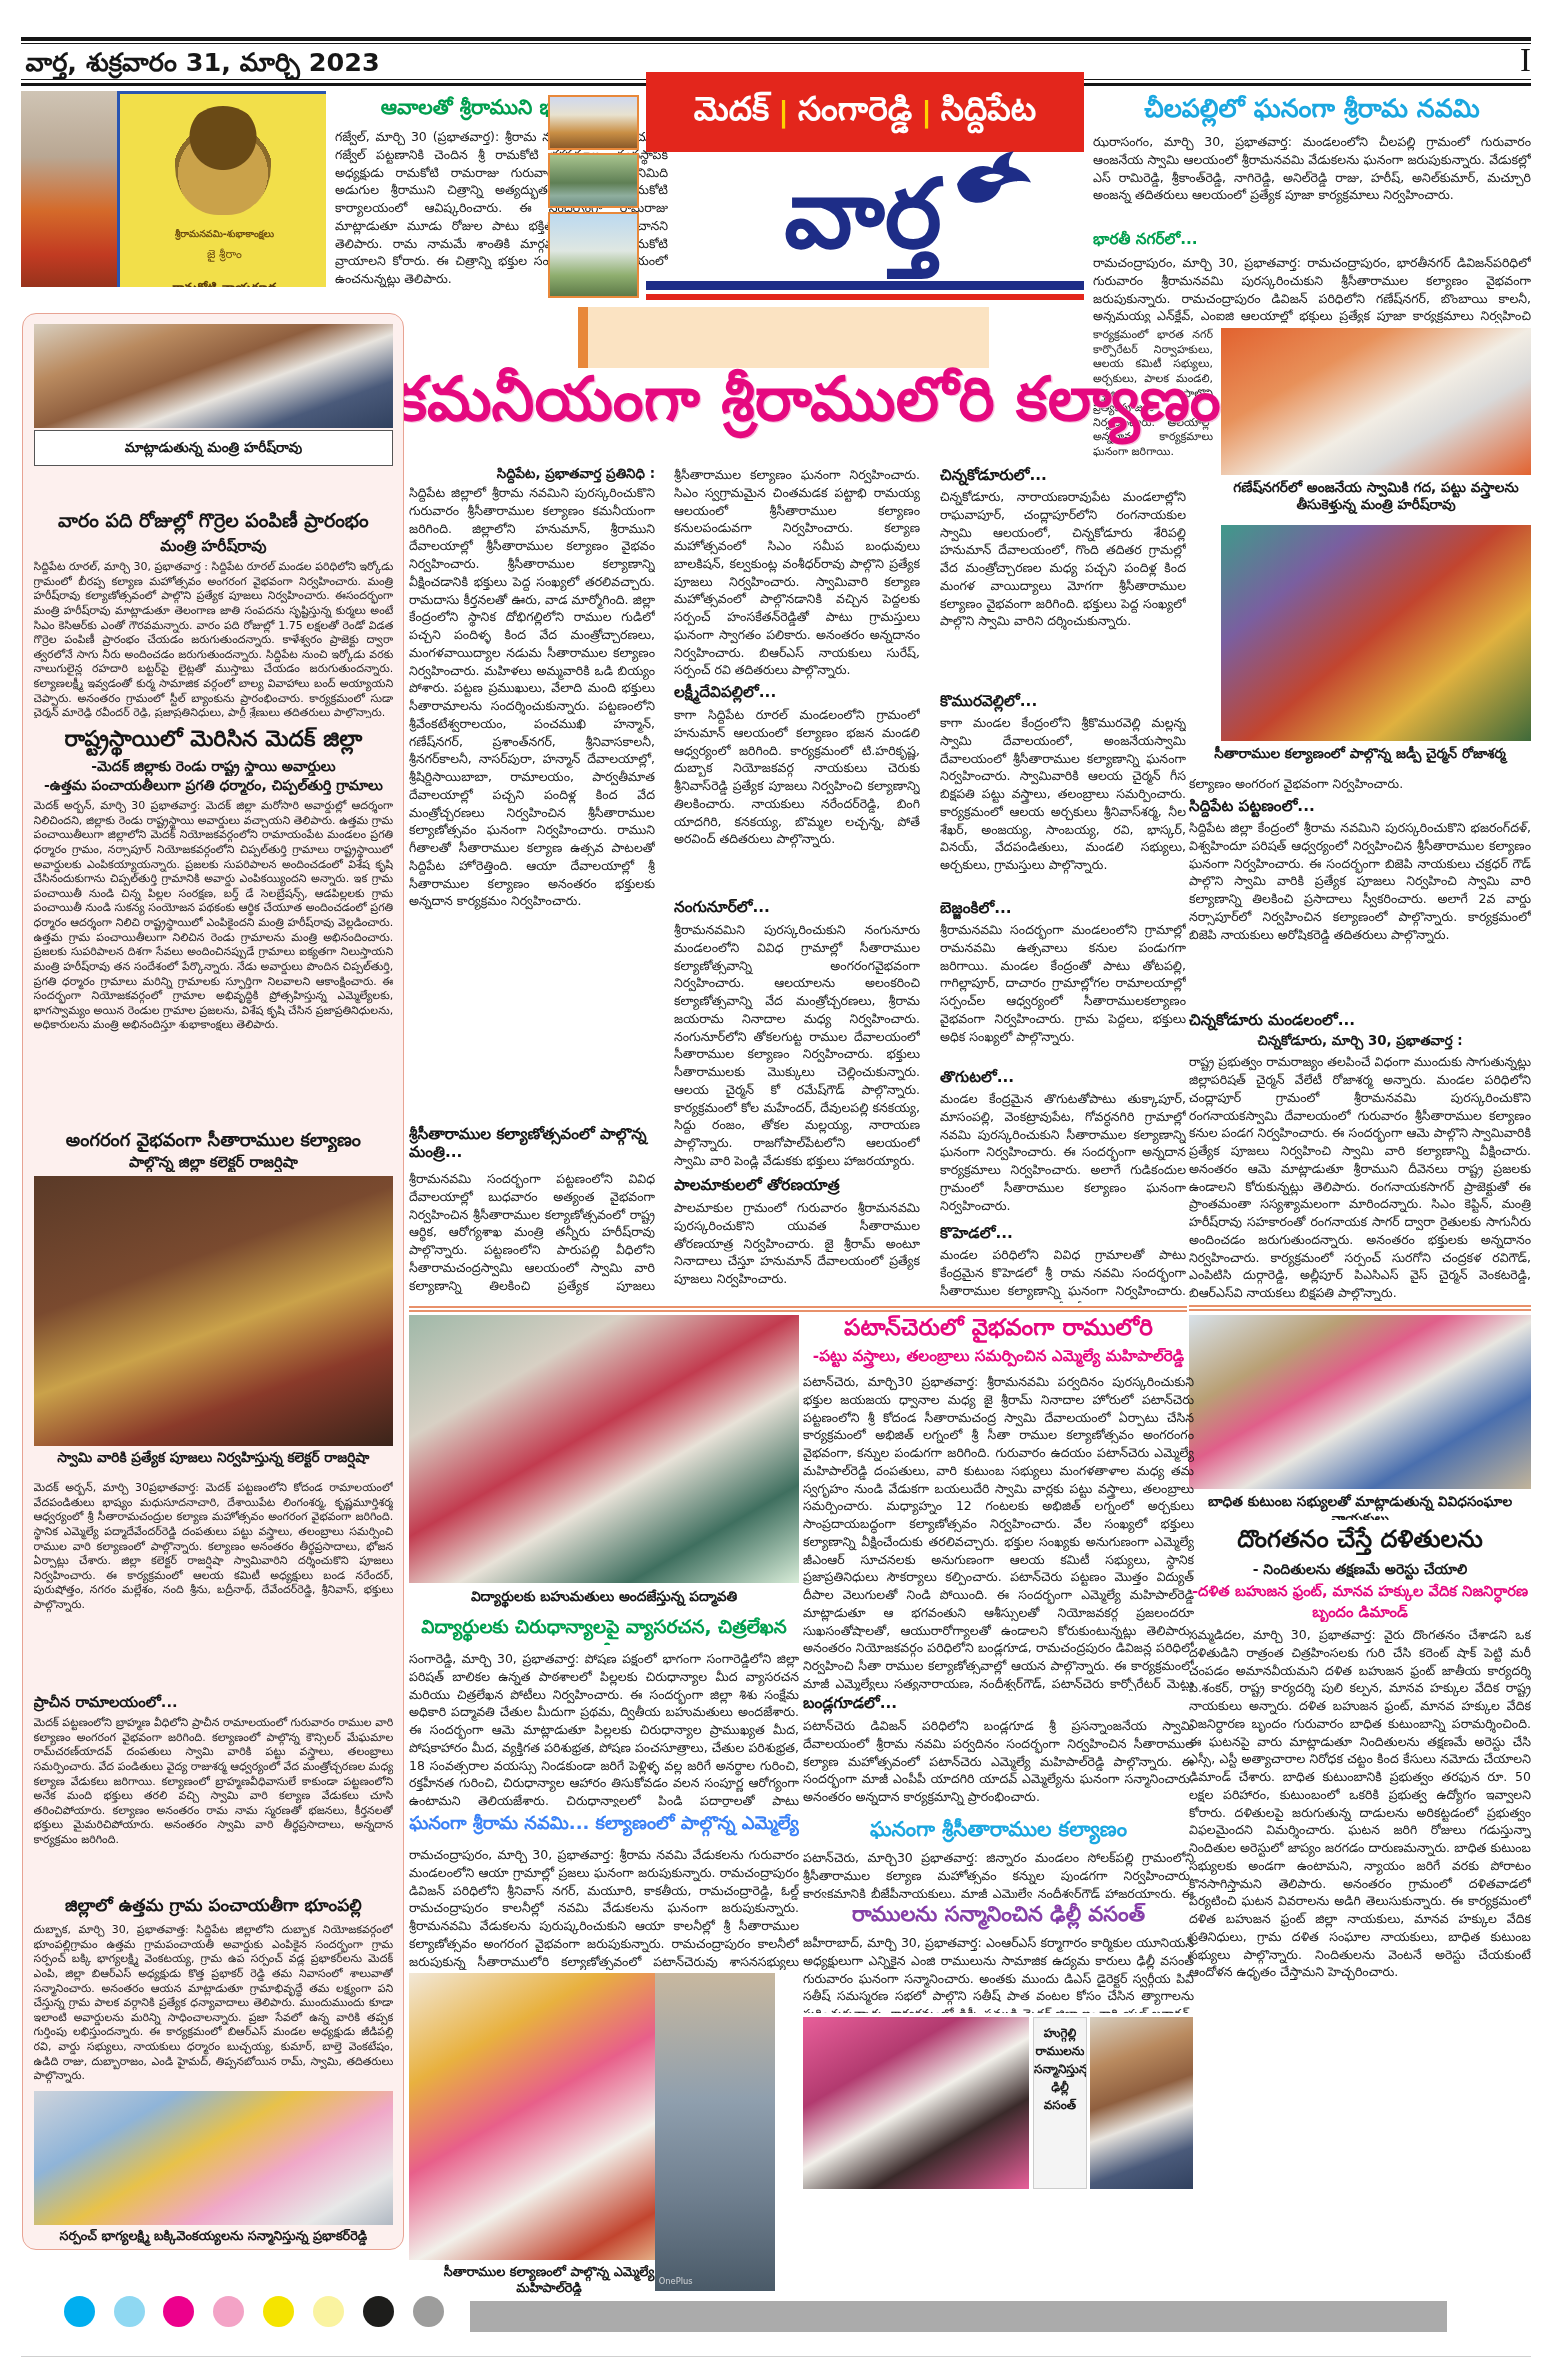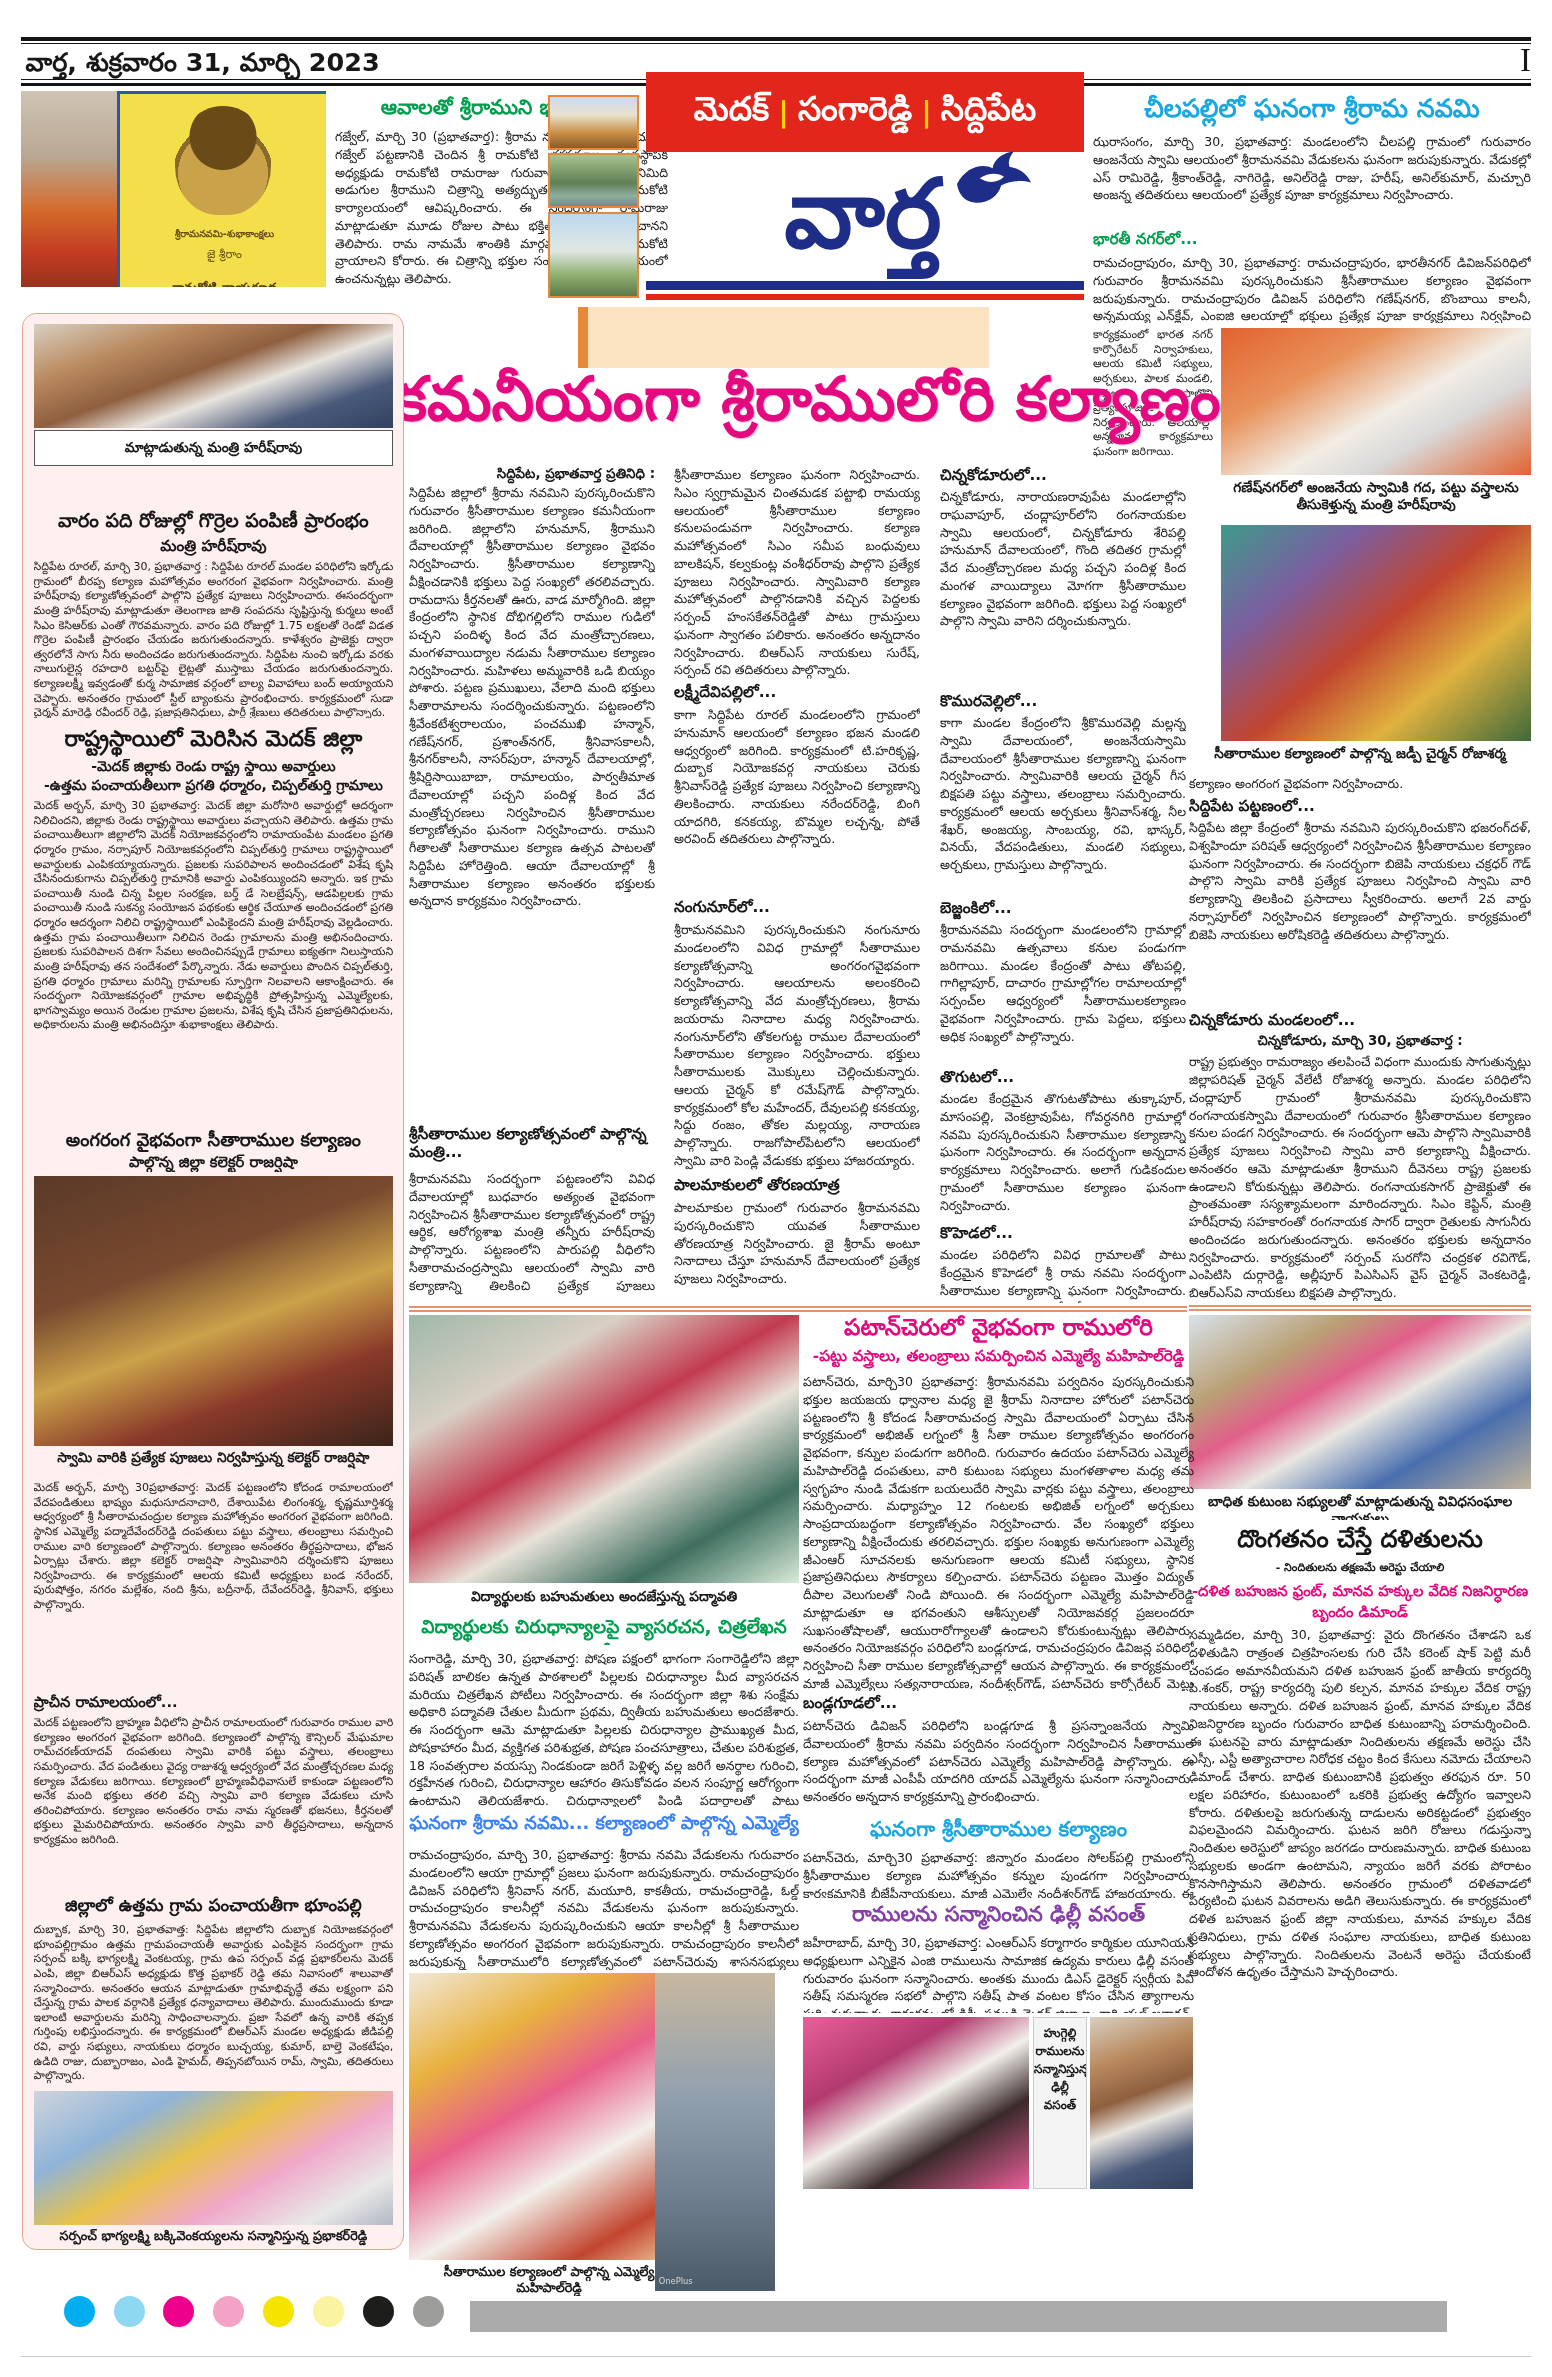--- a/index.html
+++ b/index.html
@@ -128,21 +128,21 @@
     <div class="just" style="height:192px">సిద్దిపేట జిల్లా కేంద్రంలో శ్రీరామ నవమిని పురస్కరించుకొని భజరంగ్‌దళ్, విశ్వహిందూ పరిషత్ ఆధ్వర్యంలో నిర్వహించిన శ్రీసీతారాముల కల్యాణం ఘనంగా నిర్వహించారు. ఈ సందర్భంగా బిజెపి నాయకులు చక్రధర్ గౌడ్ పాల్గొని స్వామి వారికి ప్రత్యేక పూజలు నిర్వహించి స్వామి వారి కల్యాణాన్ని తిలకించి ప్రసాదాలు స్వీకరించారు. అలాగే 2వ వార్డు నర్సాపూర్‌లో నిర్వహించిన కల్యాణంలో పాల్గొన్నారు. కార్యక్రమంలో బిజెపి నాయకులు అరోషికరెడ్డి తదితరులు పాల్గొన్నారు.</div>
     <div class="sub" style="height:22px">చిన్నకోడూరు మండలంలో...</div>
     <div style="font-weight:bold;text-align:center;font-size:13.4px;height:20.4px">చిన్నకోడూరు, మార్చి 30, ప్రభాతవార్త :</div>
     <div class="just" style="height:248px">రాష్ట్ర ప్రభుత్వం రామరాజ్యం తలపించే విధంగా ముందుకు సాగుతున్నట్లు జిల్లాపరిషత్ చైర్మన్ వేలేటీ రోజాశర్మ అన్నారు. మండల పరిధిలోని చంద్లాపూర్ గ్రామంలో శ్రీరామనవమి పురస్కరించుకొని రంగనాయకస్వామి దేవాలయంలో గురువారం శ్రీసీతారాముల కల్యాణం కనుల పండగ నిర్వహించారు. ఈ సందర్భంగా ఆమె పాల్గొని స్వామివారికి ప్రత్యేక పూజలు నిర్వహించి స్వామి వారి కల్యాణాన్ని వీక్షించారు. అనంతరం ఆమె మాట్లాడుతూ శ్రీరాముని దీవెనలు రాష్ట్ర ప్రజలకు ఉండాలని కోరుకున్నట్లు తెలిపారు. రంగనాయకసాగర్ ప్రాజెక్టుతో ఈ ప్రాంతమంతా సస్యశ్యామలంగా మారిందన్నారు. సిఎం కెప్టిన్, మంత్రి హరీష్‌రావు సహకారంతో రంగనాయక సాగర్ ద్వారా రైతులకు సాగునీరు అందించడం జరుగుతుందన్నారు. అనంతరం భక్తులకు అన్నదానం నిర్వహించారు. కార్యక్రమంలో సర్పంచ్ సురగోని చంద్రకళ రవిగౌడ్, ఎంపిటిసి దుర్గారెడ్డి, అల్లీపూర్ పిఎసిఎస్ వైస్ చైర్మన్ వెంకటరెడ్డి, బిఆర్‌ఎస్‌వి నాయకలు బిక్షపతి పాల్గొన్నారు.</div>
   </div>
   <div class="abs" style="left:1189px;top:1305px;width:342px;height:1.9px;background:#e8906a"></div>
   <div class="abs" style="left:1189px;top:1309px;width:342px;height:1.9px;background:#e8906a"></div>
   <div class="ph g-village" style="left:1189px;top:1315px;width:342px;height:174px"></div>
   <div class="abs cap" style="left:1189px;top:1493px;width:342px;height:27px">బాధిత కుటుంబ సభ్యులతో మాట్లాడుతున్న వివిధసంఘాల నాయకులు</div>
   <div class="abs hlc" style="left:1189px;top:1525px;width:342px;height:33px;font-size:24px">దొంగతనం చేస్తే దళితులను చంపేస్తారా.?</div>
-  <div class="abs hlc" style="left:1189px;top:1561px;width:342px;height:20.4px;font-size:11px">- నిందితులను తక్షణమే అరెస్టు చేయాలి</div>
+  <div class="abs hlc" style="left:1189px;top:1561px;width:342px;height:20.4px;font-size:14px">- నిందితులను తక్షణమే అరెస్టు చేయాలి</div>
   <div class="abs hlc" style="left:1189px;top:1582px;width:342px;height:40px;font-size:14.7px;color:#e5097f">-దళిత బహుజన ఫ్రంట్, మానవ హక్కుల వేదిక నిజనిర్ధారణ బృందం డిమాండ్</div>
   <div class="abs just" style="left:1189px;top:1626px;width:342px;height:708px">సమ్మడిదల, మార్చి 30, ప్రభాతవార్త: వైరు దొంగతనం చేశాడని ఒక దళితుడిని రాత్రంత చిత్రహింసలకు గురి చేసి కరెంట్ షాక్ పెట్టి మరీ చంపడం అమానవీయమని దళిత బహుజన ఫ్రంట్ జాతీయ కార్యదర్శి పి.శంకర్, రాష్ట్ర కార్యదర్శి పులి కల్పన, మానవ హక్కుల వేదిక రాష్ట్ర నాయకులు అన్నారు. దళిత బహుజన ఫ్రంట్, మానవ హక్కుల వేదిక నిజనిర్ధారణ బృందం గురువారం బాధిత కుటుంబాన్ని పరామర్శించింది. ఈ ఘటనపై వారు మాట్లాడుతూ నిందితులను తక్షణమే అరెస్టు చేసి ఎస్సీ, ఎస్టీ అత్యాచారాల నిరోధక చట్టం కింద కేసులు నమోదు చేయాలని డిమాండ్ చేశారు. బాధిత కుటుంబానికి ప్రభుత్వం తరఫున రూ. 50 లక్షల పరిహారం, కుటుంబంలో ఒకరికి ప్రభుత్వ ఉద్యోగం ఇవ్వాలని కోరారు. దళితులపై జరుగుతున్న దాడులను అరికట్టడంలో ప్రభుత్వం విఫలమైందని విమర్శించారు. ఘటన జరిగి రోజులు గడుస్తున్నా నిందితుల అరెస్టులో జాప్యం జరగడం దారుణమన్నారు. బాధిత కుటుంబ సభ్యులకు అండగా ఉంటామని, న్యాయం జరిగే వరకు పోరాటం కొనసాగిస్తామని తెలిపారు. అనంతరం గ్రామంలో దళితవాడలో పర్యటించి ఘటన వివరాలను అడిగి తెలుసుకున్నారు. ఈ కార్యక్రమంలో దళిత బహుజన ఫ్రంట్ జిల్లా నాయకులు, మానవ హక్కుల వేదిక ప్రతినిధులు, గ్రామ దళిత సంఘాల నాయకులు, బాధిత కుటుంబ సభ్యులు పాల్గొన్నారు. నిందితులను వెంటనే అరెస్టు చేయకుంటే ఆందోళన ఉధృతం చేస్తామని హెచ్చరించారు.</div>
 
   <div class="abs" style="left:22.4px;top:313px;width:380px;height:1935px;background:#fdf0ee;border:1.9px solid #e8a393;border-radius:14px">
     <div class="pb ph g-crowd" style="top:9.6px;height:104px;position:absolute"></div>
     <div class="pb cap" style="top:116px;height:34px;background:#fff;border:1.3px solid #555;display:flex;align-items:center;justify-content:center">మాట్లాడుతున్న మంత్రి హరీష్‌రావు</div>
     <div class="pb hlc" style="top:195px;height:27px;font-size:19px">వారం పది రోజుల్లో గొర్రెల పంపిణీ ప్రారంభం</div>
     <div class="pb hlc" style="top:223px;height:19px;font-size:15.3px">మంత్రి హరీష్‌రావు</div>
     <div class="pb just small" style="top:246px;height:158px">సిద్దిపేట రూరల్, మార్చి 30, ప్రభాతవార్త : సిద్దిపేట రూరల్ మండల పరిధిలోని ఇర్కోడు గ్రామంలో బీరప్ప కల్యాణ మహోత్సవం అంగరంగ వైభవంగా నిర్వహించారు. మంత్రి హరీష్‌రావు కల్యాణోత్సవంలో పాల్గొని ప్రత్యేక పూజలు నిర్వహించారు. ఈసందర్భంగా మంత్రి హరీష్‌రావు మాట్లాడుతూ తెలంగాణ జాతి సంపదను సృష్టిస్తున్న కుర్మలు అంటే సిఎం కెసిఆర్‌కు ఎంతో గౌరవమన్నారు. వారం పది రోజుల్లో 1.75 లక్షలతో రెండో విడత గొర్రెల పంపిణీ ప్రారంభం చేయడం జరుగుతుందన్నారు. కాళేశ్వరం ప్రాజెక్టు ద్వారా త్వరలోనే సాగు నీరు అందించడం జరుగుతుందన్నారు. సిద్దిపేట నుంచి ఇర్కోడు వరకు నాలుగులైన్ల రహదారి బట్టర్‌పై లైట్లతో ముస్తాబు చేయడం జరుగుతుందన్నారు. కల్యాణలక్ష్మీ ఇవ్వడంతో కుర్మ సామాజిక వర్గంలో బాల్య వివాహాలు బంద్ అయ్యాయని చెప్పారు. అనంతరం గ్రామంలో స్టీల్ బ్యాంకును ప్రారంభించారు. కార్యక్రమంలో సుడా చైర్మన్ మారెడ్డి రవీందర్ రెడ్డి, ప్రజాప్రతినిధులు, పార్టీ శ్రేణులు తదితరులు పాల్గొన్నారు.</div>
     <div class="pb hlc" style="top:412px;height:31px;font-size:22px">రాష్ట్రస్థాయిలో మెరిసిన మెదక్ జిల్లా</div>

